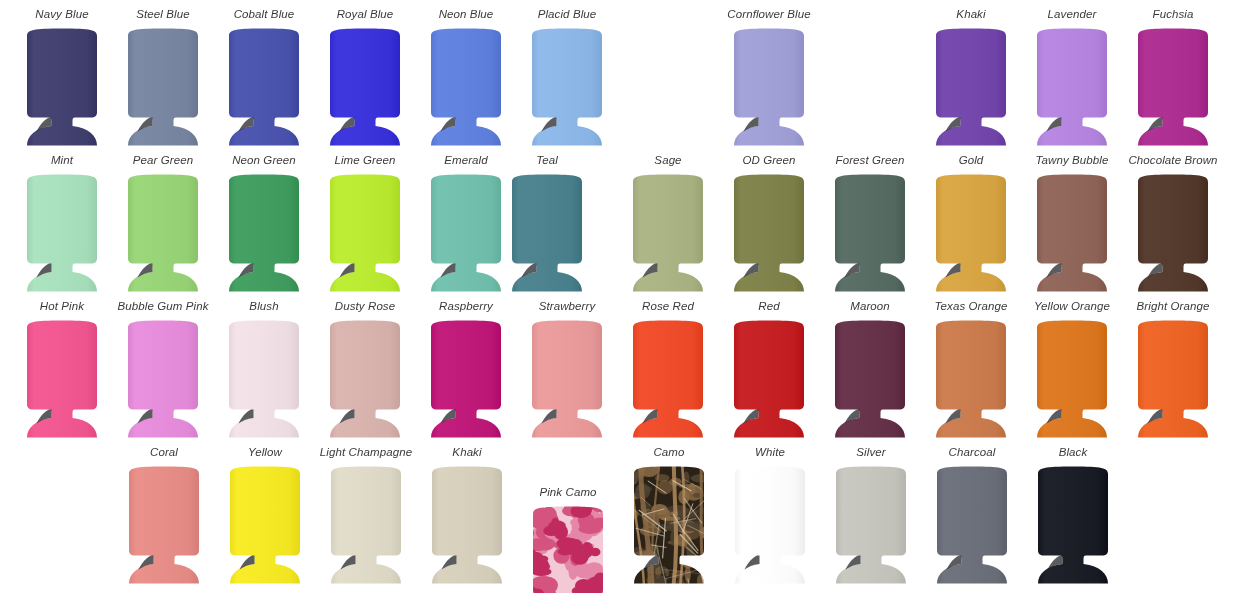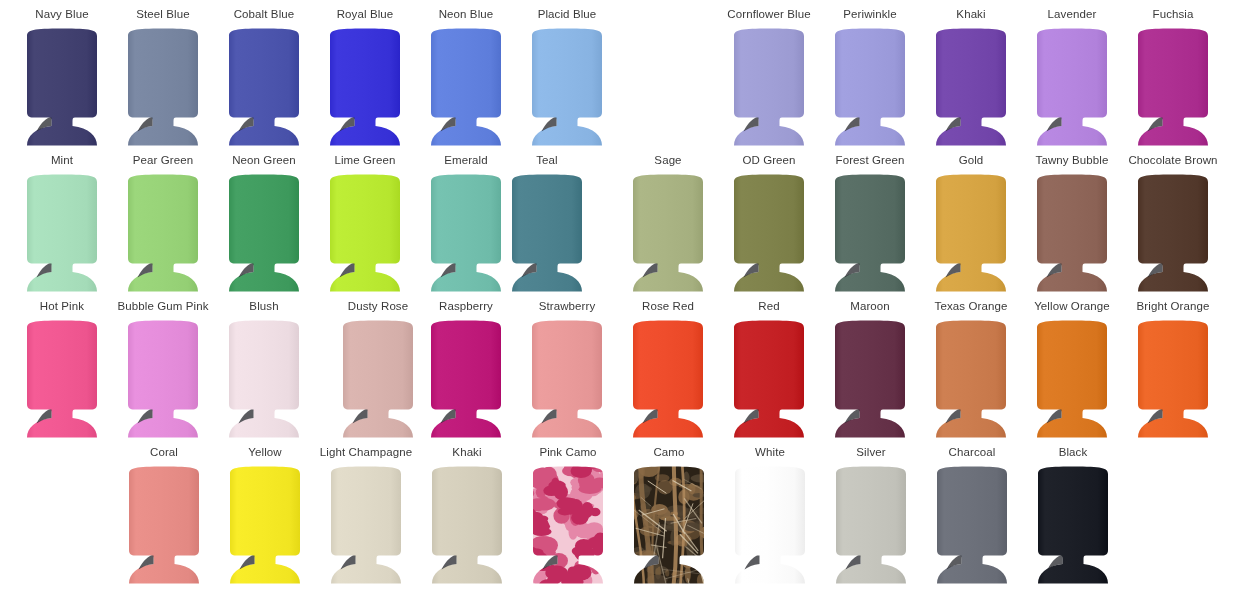--- a/index.html
+++ b/index.html
@@ -13,20 +13,21 @@
     width: 1237px;
     height: 593px;
     overflow: hidden;
     position: relative;
   }
 
   #chart {
     position: relative;
     width: 1237px;
     height: 469px;
+    font-style: italic;
   }
 
   .swatch-row {
     position: absolute;
     left: 0;
     width: 1237px;
     height: 146px;
   }
 
   .swatch {
@@ -187,38 +188,20 @@
                 <stop offset="45%" stop-color="#a1a0d7"></stop>
                 <stop offset="85%" stop-color="#9c9bd2"></stop>
                 <stop offset="100%" stop-color="#908fc6"></stop>
               </linearGradient>
             </defs>
             <path d="M 4,10 C 4,4 10,2.5 39,2.5 C 68,2.5 74,4 74,10 L 74,86 C 74,90 72,91.5 68,91.5 L 52,91.5 C 50,91.5 49.5,92.5 49.5,95 L 49.5,100 C 66,102 74,110 74,119.5 L 4,119.5 C 4,110 12,102 28.5,100 L 28.5,95 C 28.5,92.5 28,91.5 26,91.5 L 10,91.5 C 6,91.5 4,90 4,86 Z" fill="url(#g-8)"></path>
             <path d="M 26,91.5 L 28.5,91.5 L 28.5,100 C 22,100.8 17,103 13.5,105.5 C 17,98.5 21,94 26,91.5 Z" fill="#24262b" opacity="0.75"></path>
           </svg>
         </div>
       </div>
-      <div class="swatch" style="left: 822px;">
-        <div class="swatch-label" style="color: rgb(58, 58, 58);">Periwinkle</div>
-        <div class="koozie">
-          <svg viewBox="0 0 78 124" class="koozie-svg">
-            <defs>
-              <linearGradient id="g-9" x1="0" y1="0" x2="1" y2="0">
-                <stop offset="0%" stop-color="#9493d3"></stop>
-                <stop offset="10%" stop-color="#a2a1e1"></stop>
-                <stop offset="45%" stop-color="#9f9ede"></stop>
-                <stop offset="85%" stop-color="#9a99d9"></stop>
-                <stop offset="100%" stop-color="#8e8dcd"></stop>
-              </linearGradient>
-            </defs>
-            <path d="M 4,10 C 4,4 10,2.5 39,2.5 C 68,2.5 74,4 74,10 L 74,86 C 74,90 72,91.5 68,91.5 L 52,91.5 C 50,91.5 49.5,92.5 49.5,95 L 49.5,100 C 66,102 74,110 74,119.5 L 4,119.5 C 4,110 12,102 28.5,100 L 28.5,95 C 28.5,92.5 28,91.5 26,91.5 L 10,91.5 C 6,91.5 4,90 4,86 Z" fill="url(#g-9)"></path>
-            <path d="M 26,91.5 L 28.5,91.5 L 28.5,100 C 22,100.8 17,103 13.5,105.5 C 17,98.5 21,94 26,91.5 Z" fill="#24262b" opacity="0.75"></path>
-          </svg>
-        </div>
-      </div>
       <div class="swatch" style="left: 923px;">
         <div class="swatch-label" style="color: rgb(58, 58, 58);">Khaki</div>
         <div class="koozie">
           <svg viewBox="0 0 78 124" class="koozie-svg">
             <defs>
               <linearGradient id="g-10" x1="0" y1="0" x2="1" y2="0">
                 <stop offset="0%" stop-color="#6a3da2"></stop>
                 <stop offset="10%" stop-color="#784bb0"></stop>
                 <stop offset="45%" stop-color="#7548ad"></stop>
                 <stop offset="85%" stop-color="#7043a8"></stop>
@@ -533,21 +516,21 @@
                 <stop offset="45%" stop-color="#f1e0e6"></stop>
                 <stop offset="85%" stop-color="#ecdbe1"></stop>
                 <stop offset="100%" stop-color="#e0cfd5"></stop>
               </linearGradient>
             </defs>
             <path d="M 4,10 C 4,4 10,2.5 39,2.5 C 68,2.5 74,4 74,10 L 74,86 C 74,90 72,91.5 68,91.5 L 52,91.5 C 50,91.5 49.5,92.5 49.5,95 L 49.5,100 C 66,102 74,110 74,119.5 L 4,119.5 C 4,110 12,102 28.5,100 L 28.5,95 C 28.5,92.5 28,91.5 26,91.5 L 10,91.5 C 6,91.5 4,90 4,86 Z" fill="url(#g-27)"></path>
             <path d="M 26,91.5 L 28.5,91.5 L 28.5,100 C 22,100.8 17,103 13.5,105.5 C 17,98.5 21,94 26,91.5 Z" fill="#24262b" opacity="0.75"></path>
           </svg>
         </div>
       </div>
-      <div class="swatch" style="left: 330px;">
+      <div class="swatch" style="left: 317px;">
         <div class="swatch-label" style="color: rgb(58, 58, 58);">Dusty Rose</div>
         <div class="koozie">
           <svg viewBox="0 0 78 124" class="koozie-svg">
             <defs>
               <linearGradient id="g-28" x1="0" y1="0" x2="1" y2="0">
                 <stop offset="0%" stop-color="#cea8a3"></stop>
                 <stop offset="10%" stop-color="#dcb6b1"></stop>
                 <stop offset="45%" stop-color="#d9b3ae"></stop>
                 <stop offset="85%" stop-color="#d4aea9"></stop>
                 <stop offset="100%" stop-color="#c8a29d"></stop>
@@ -770,21 +753,21 @@
                 <stop offset="85%" stop-color="#d1cbb8"></stop>
                 <stop offset="100%" stop-color="#c5bfac"></stop>
               </linearGradient>
             </defs>
             <path d="M 4,10 C 4,4 10,2.5 39,2.5 C 68,2.5 74,4 74,10 L 74,86 C 74,90 72,91.5 68,91.5 L 52,91.5 C 50,91.5 49.5,92.5 49.5,95 L 49.5,100 C 66,102 74,110 74,119.5 L 4,119.5 C 4,110 12,102 28.5,100 L 28.5,95 C 28.5,92.5 28,91.5 26,91.5 L 10,91.5 C 6,91.5 4,90 4,86 Z" fill="url(#g-40)"></path>
             <path d="M 26,91.5 L 28.5,91.5 L 28.5,100 C 22,100.8 17,103 13.5,105.5 C 17,98.5 21,94 26,91.5 Z" fill="#24262b" opacity="0.75"></path>
           </svg>
         </div>
       </div>
       <div class="swatch" style="left: 520px;">
-        <div class="swatch-label" style="color: rgb(58, 58, 58);">Pink Camo</div>
+        <div class="swatch-label" style="color: rgb(58, 58, 58); margin-top: 40px;">Pink Camo</div>
         <div class="koozie">
           <svg viewBox="0 0 78 124" class="koozie-svg">
             <defs>
               <pattern id="pat-pink-41" patternUnits="userSpaceOnUse" width="78" height="124">
                 <rect width="78" height="124" fill="#f3c9d6"></rect>
                 <g fill="#e587a8">
                   <ellipse cx="48.5" cy="44.5" rx="9.4" ry="6.2"></ellipse>
                   <ellipse cx="54.4" cy="43.5" rx="4.6" ry="9.0"></ellipse>
                   <ellipse cx="42.5" cy="33.4" rx="11.9" ry="3.4"></ellipse>
                   <ellipse cx="45.7" cy="31.1" rx="4.6" ry="7.0"></ellipse>

